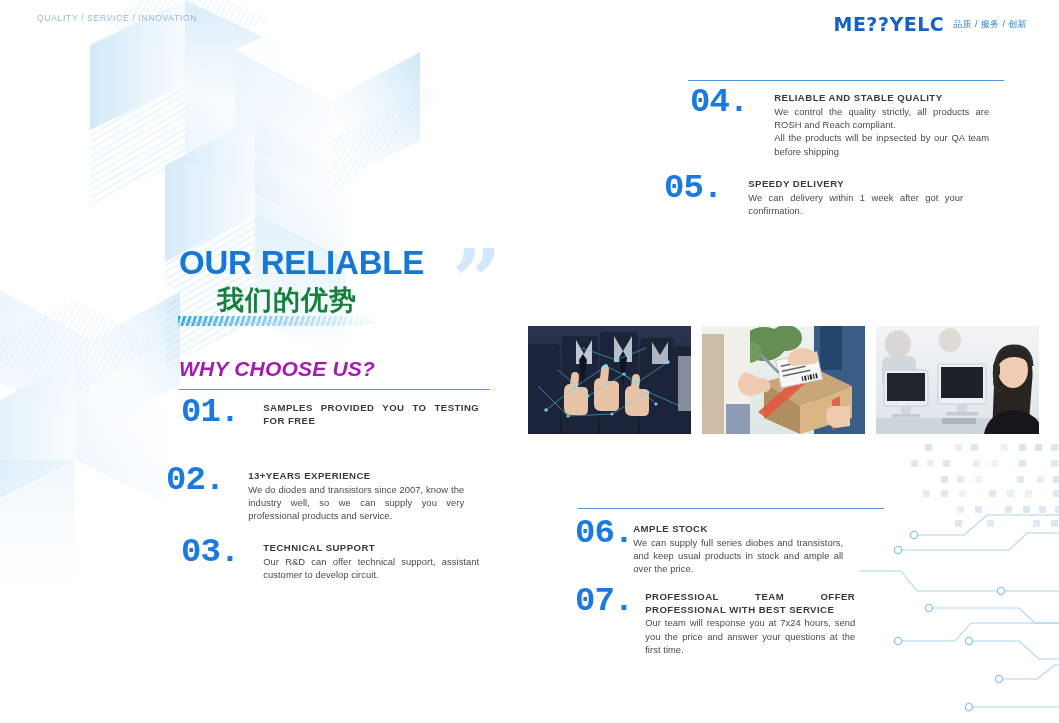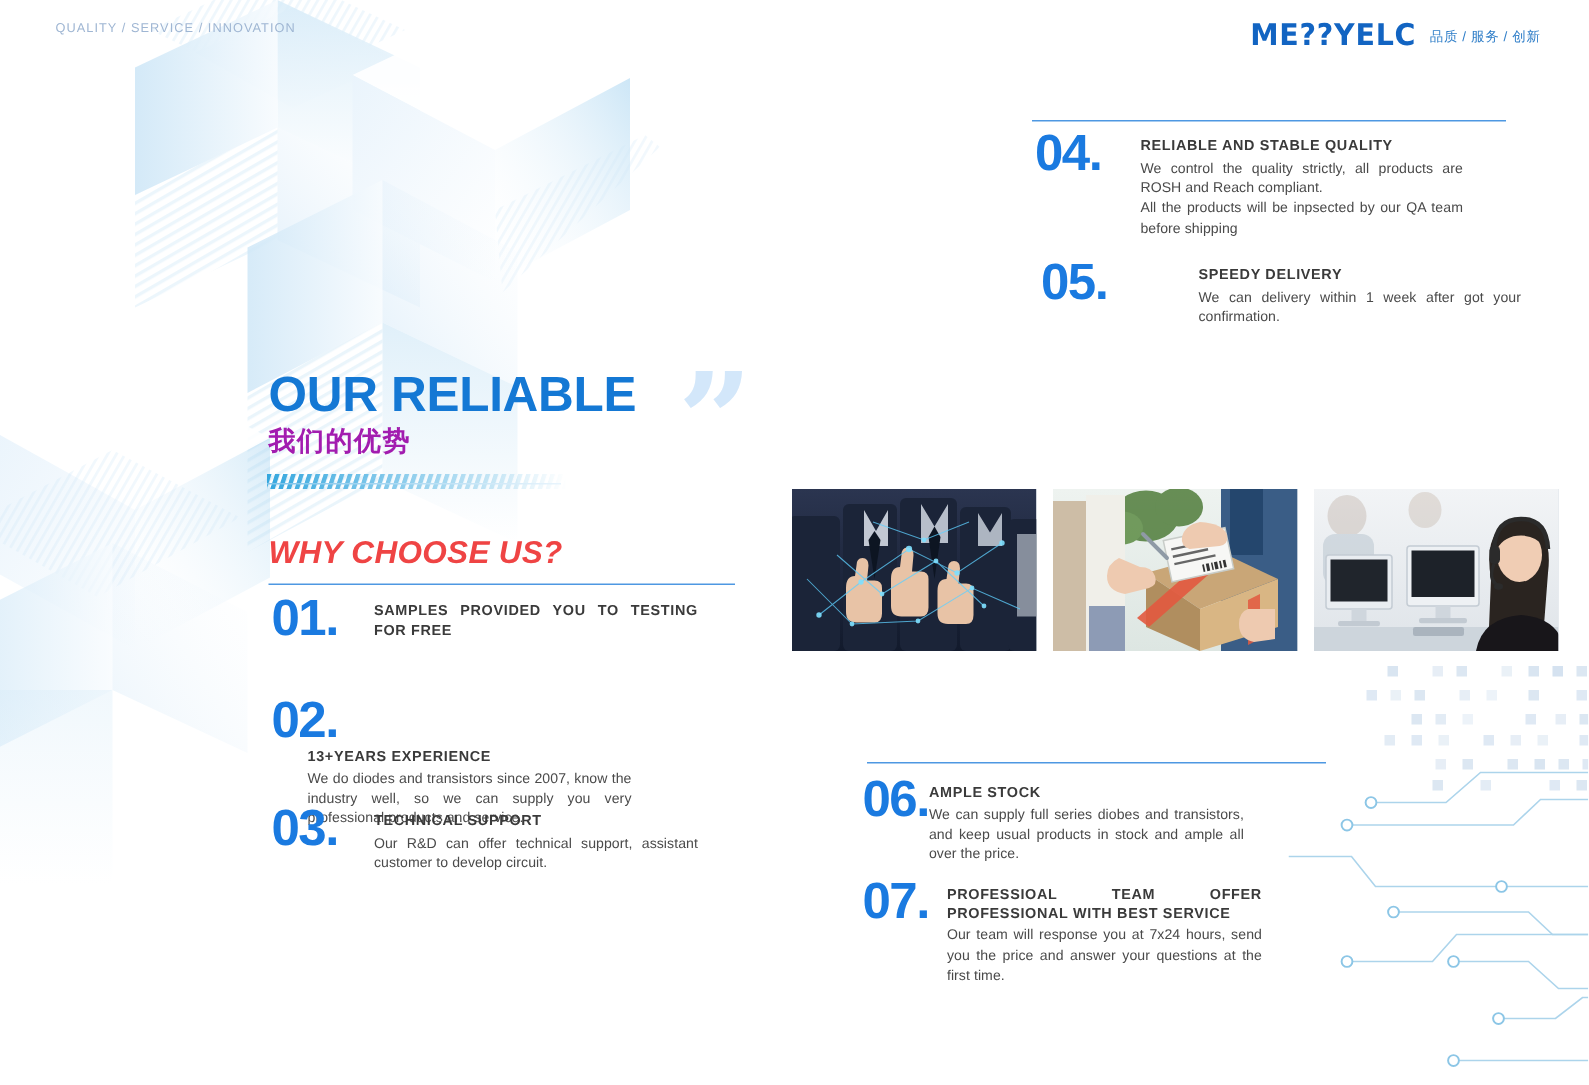--- a/index.html
+++ b/index.html
@@ -33,77 +33,78 @@
   .logo-sub { font-size:9px; color:#2f7ec8; letter-spacing:0.4px; white-space:nowrap; }
 
   
   .headline { position:absolute; left:179px; top:246px; width:330px; }
   .headline h1 {
     font-size:33px; font-weight:700; letter-spacing:-0.2px;
     color:#1478d4; line-height:1.05; white-space:nowrap;
     font-family:"Liberation Sans", sans-serif;
   }
   .headline h2 {
-    font-size:18px; font-weight:700; color:#a21caf;
+    font-size:27px; font-weight:700; color:#15803d;
     margin-top:4px; letter-spacing:1px; line-height:1.1;
     font-family:"DejaVu Sans", sans-serif;
+    margin-left:38px;
   }
   .quote-mark {
     position:absolute; left:452px; top:238px;
     font-size:86px; line-height:1; color:#d3e7fa; font-weight:700;
     font-family:"DejaVu Serif", serif;
     letter-spacing:-4px;
   }
   .stripebar { position:absolute; left:178px; top:316px; width:200px; height:10px; }
   .stripebar-line { position:absolute; left:178px; top:322px; width:196px; height:1px;
     background:linear-gradient(to right,#7fc4ea,#e8f4fc); }
 
   
   .why {
     position:absolute; left:179px; top:357px;
     font-size:21px; font-weight:700; font-style:italic;
-    color:#ef4444; letter-spacing:0.2px; white-space:nowrap;
+    color:#a21caf; letter-spacing:0.2px; white-space:nowrap;
     font-family:"Liberation Sans", sans-serif;
   }
   .rule { height:1px; background:#2f86dd; opacity:.85; }
   .rule-left  { position:absolute; left:179px; top:389px; width:311px; }
   .rule-r1    { position:absolute; left:688px; top:80px;  width:316px; }
   .rule-r2    { position:absolute; left:578px; top:508px; width:306px; }
 
   
   .item { position:absolute; display:flex; align-items:flex-start; }
   .num {
     color:#1a7ae0; font-weight:700; font-size:34px; line-height:0.85;
     letter-spacing:-1px; flex:0 0 auto;
-    font-family:Liberation Sans, sans-serif;
+    font-family:Liberation Mono, monospace;
   }
   .num .dot { color:#1a7ae0; }
   .body { padding-top:4px; }
   .it-title {
     font-size:9.6px; font-weight:700; color:#3a3a3a;
     letter-spacing:0.45px; line-height:1.32; text-transform:uppercase;
   }
   .it-title.justify { text-align:justify; }
   .it-desc {
     font-size:9.4px; color:#4a4a4a; line-height:1.42; letter-spacing:0.05px;
     text-align:justify; margin-top:0px;
   }
 
   
   #item01 { left:181px; top:398px; width:300px; }
   #item01 .body { width:216px; margin-left:24px; }
-  #item02 { left:181px; top:466px; width:300px;flex-direction:column; }
+  #item02 { left:166px; top:466px; width:300px; }
   #item02 .body { width:216px; margin-left:24px; }
   #item03 { left:181px; top:538px; width:300px; }
   #item03 .body { width:216px; margin-left:24px; }
 
   
   #item04 { left:690px; top:88px; width:320px; }
   #item04 .body { width:215px; margin-left:26px; }
-  #item05 { left:694px; top:174px; width:320px;justify-content:space-between; }
+  #item05 { left:664px; top:174px; width:320px; }
   #item05 .body { width:215px; margin-left:26px; }
 
   
   #item06 { left:575px; top:519px; width:320px; }
   #item06 .body { width:210px; }
   #item07 { left:575px; top:587px; width:320px; }
   #item07 .body { width:210px; margin-left:12px; }
 
   
   .photos { position:absolute; left:528px; top:326px; display:flex; gap:11px; }

